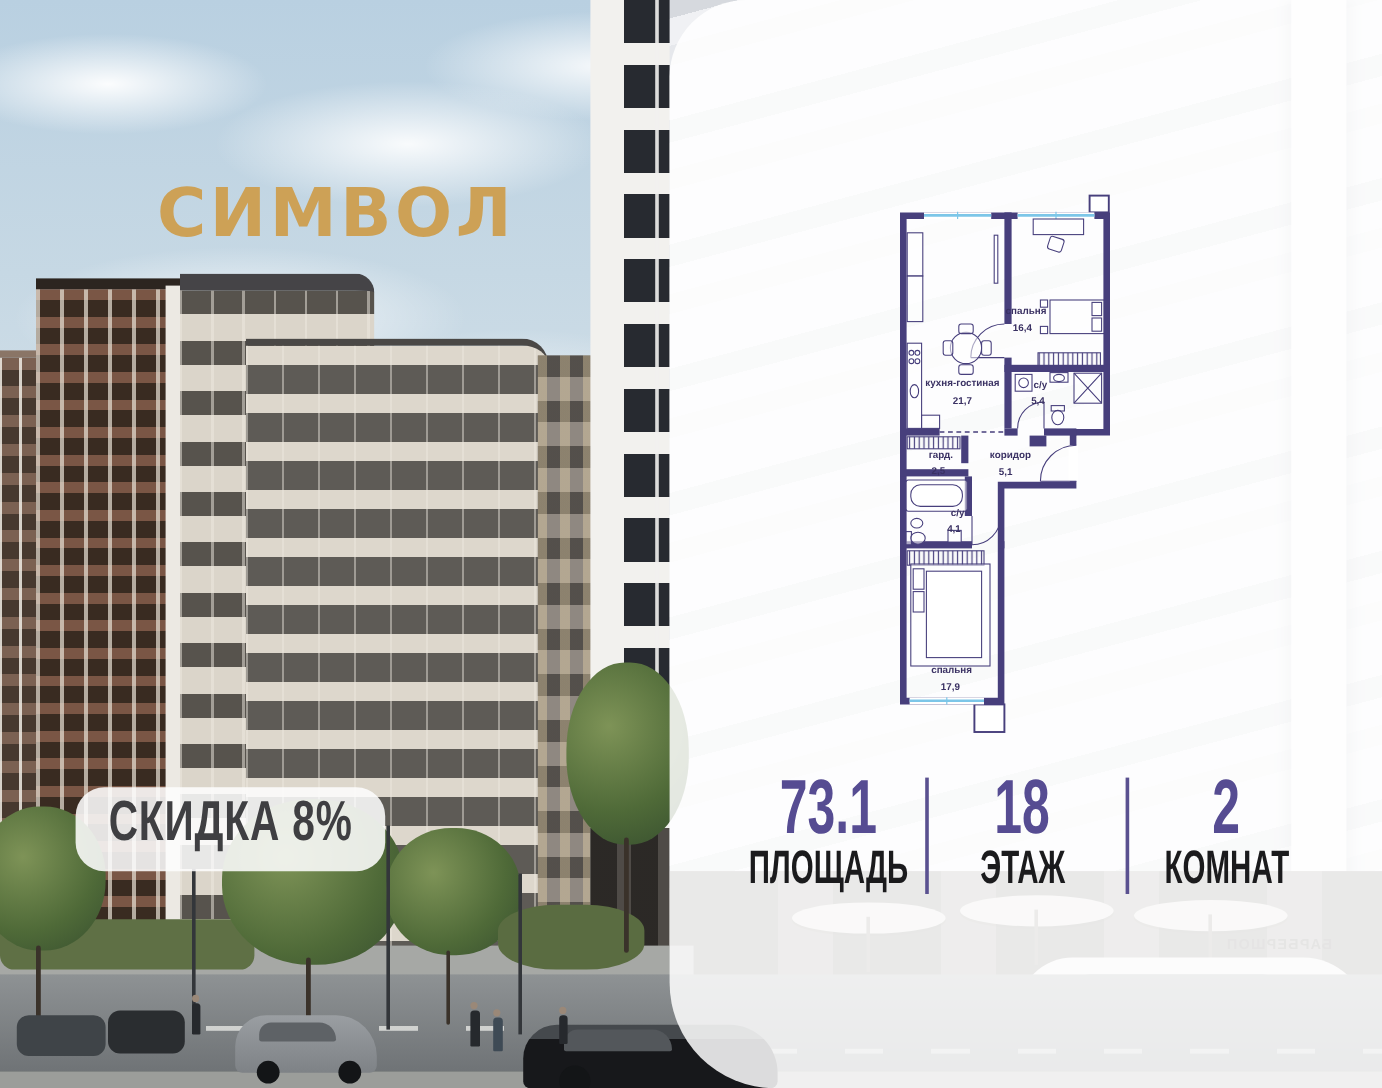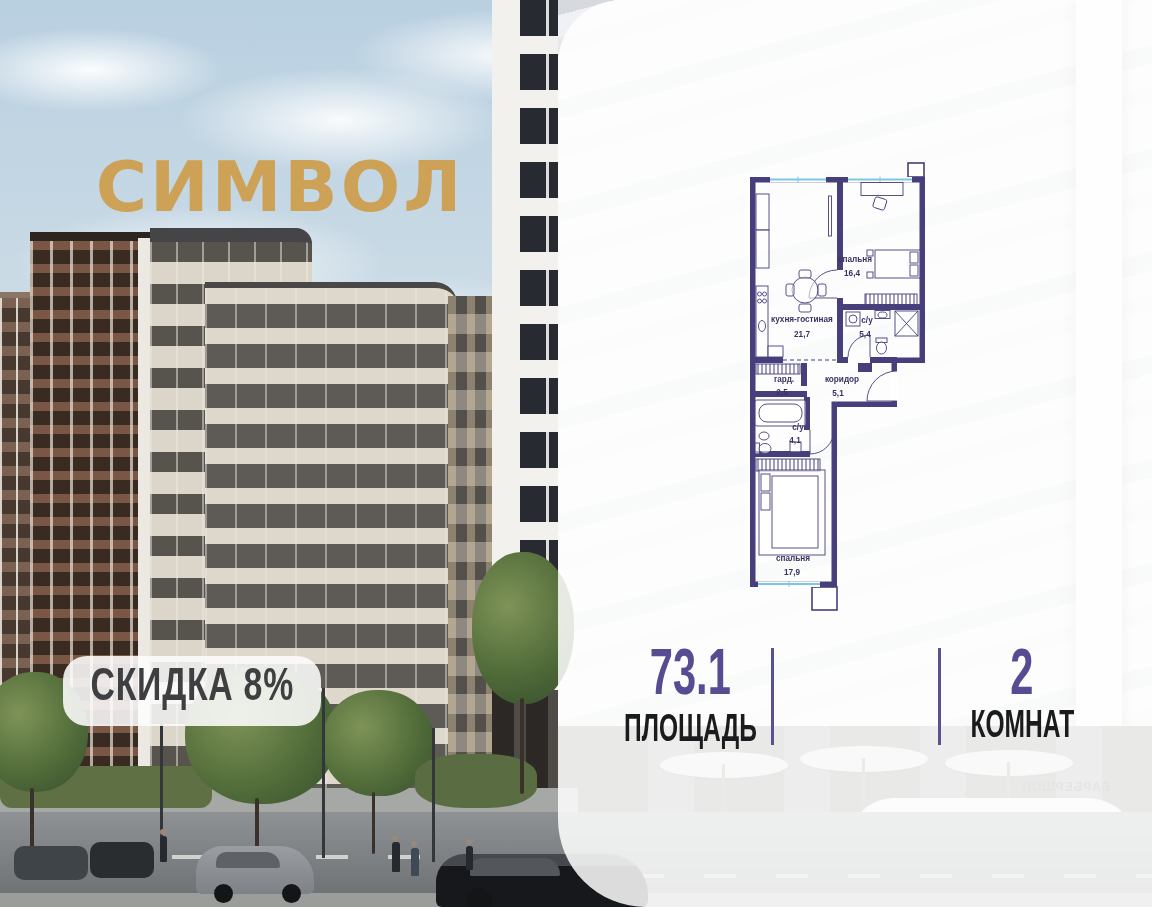--- a/index.html
+++ b/index.html
@@ -76,21 +76,21 @@
   .trunk { background:#3A322A; border-radius:2px; }
   .pole { background:#33363A; }
 
   .car { border-radius:10px; }
   .wheel { border-radius:50%; background:#131517; }
   .person { border-radius:3px 3px 1px 1px; background:#26292D; }
   .person::before { content:""; position:absolute; left:0; top:-7px; width:6px; height:6px; border-radius:50%; background:#9A8878; }
 
   
   #logo { left:40px; top:146px; width:480px; text-align:center; color:#CDA156;
-    font-family:"DejaVu Sans", sans-serif; font-weight:700; font-size:70px; letter-spacing:3px; }
+    font-family:"DejaVu Sans", sans-serif; font-weight:700; font-size:56px; letter-spacing:3px; }
   #badge { left:63px; top:656px; width:258px; height:70px; border-radius:24px;
     background:rgba(253,253,253,.88); display:flex; align-items:flex-start; justify-content:center; }
   #badge span { display:inline-block; transform:scaleX(.72); font-size:47px; font-weight:700;
     color:#3F3F42; white-space:nowrap; letter-spacing:1px; }
 
   
   #panel { left:558px; top:0; width:594px; height:907px; background:rgba(255,255,255,.85);
     border-radius:64px 0 0 88px; }
 
   
@@ -304,24 +304,28 @@
         <text x="94" y="224">коридор</text>
         <text x="90" y="238">5,1</text>
         <text x="50" y="272">с/у</text>
         <text x="47" y="285">4,1</text>
         <text x="45" y="403">спальня</text>
         <text x="44" y="417">17,9</text>
       </g>
     </svg>
   </div>
 
-  <div class="abs stat" style="left:610px;justify-content:space-between;">
+  <div class="abs stat" style="left:610px;">
     <span class="value">73.1</span>
     <span class="label">ПЛОЩАДЬ</span>
   </div>
   <div class="abs divider" style="left:771px;"></div>
+  <div class="abs stat" style="left:772px;">
+    <span class="value">18</span>
+    <span class="label">ЭТАЖ</span>
+  </div>
   <div class="abs divider" style="left:938px;"></div>
   <div class="abs stat" style="left:942px;">
     <span class="value">2</span>
     <span class="label">КОМНАТ</span>
   </div>
 
 </div>
 
 </body></html>

